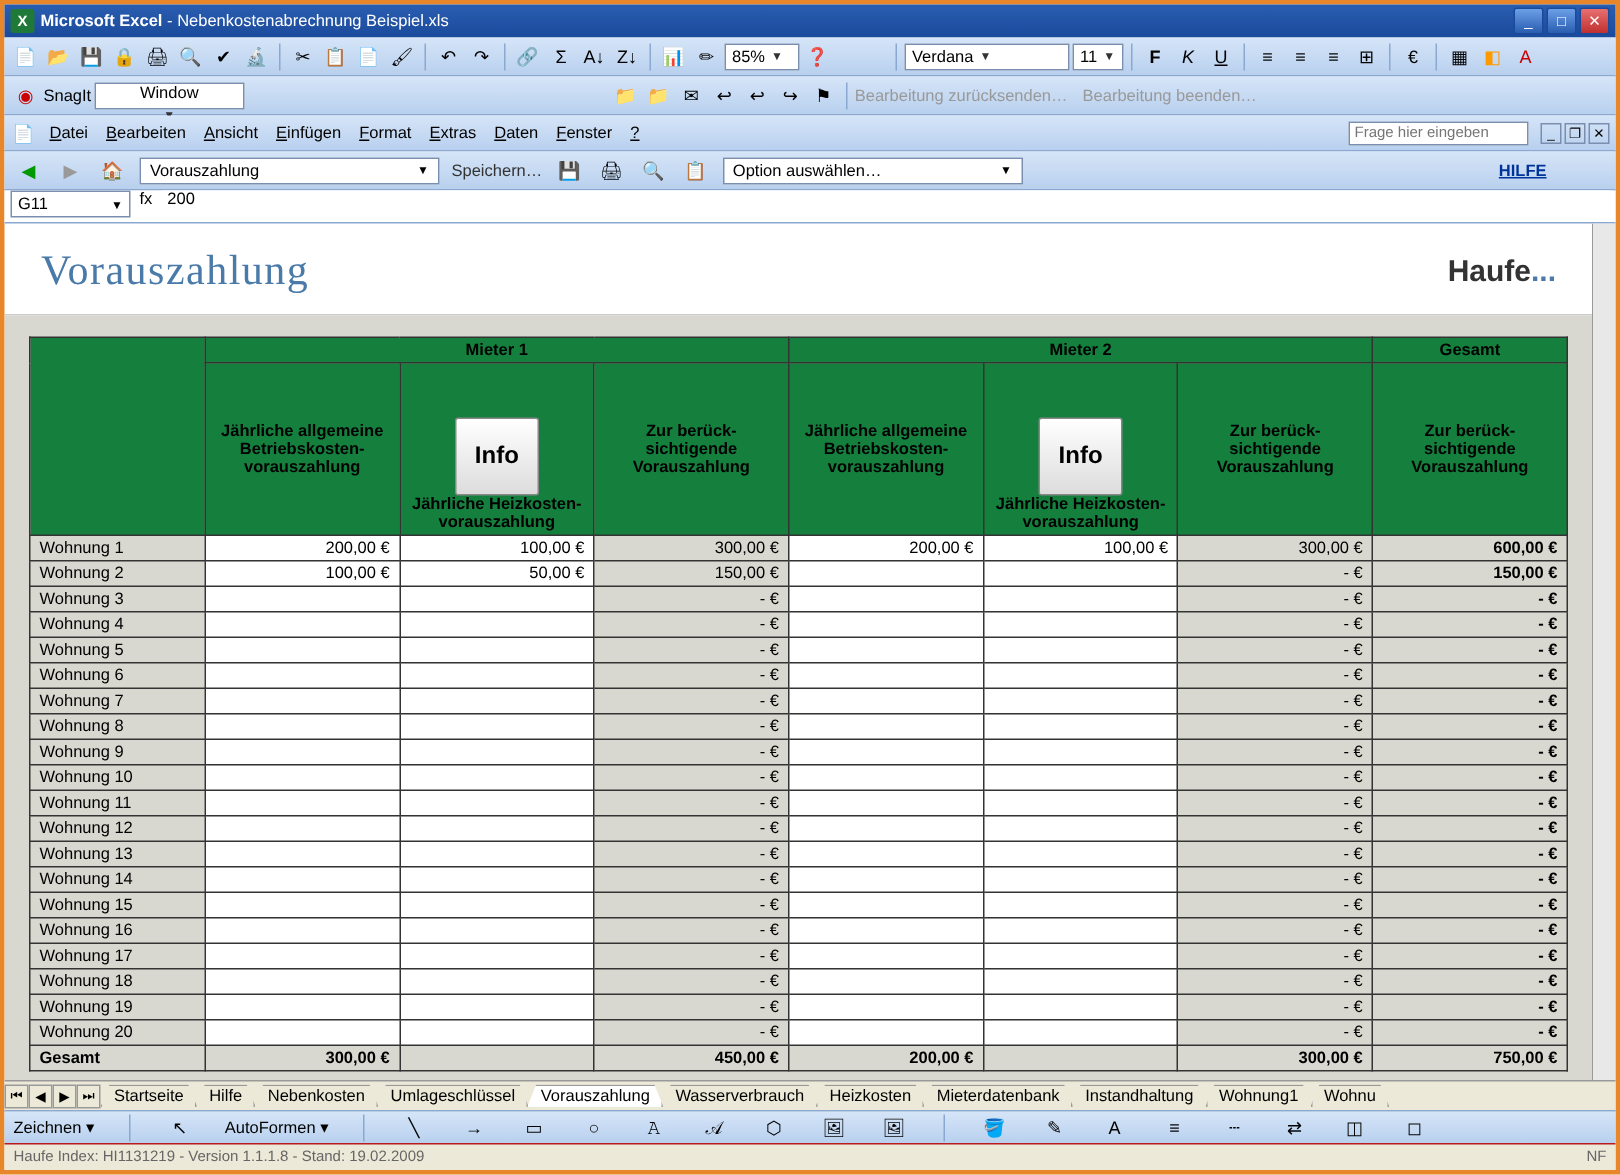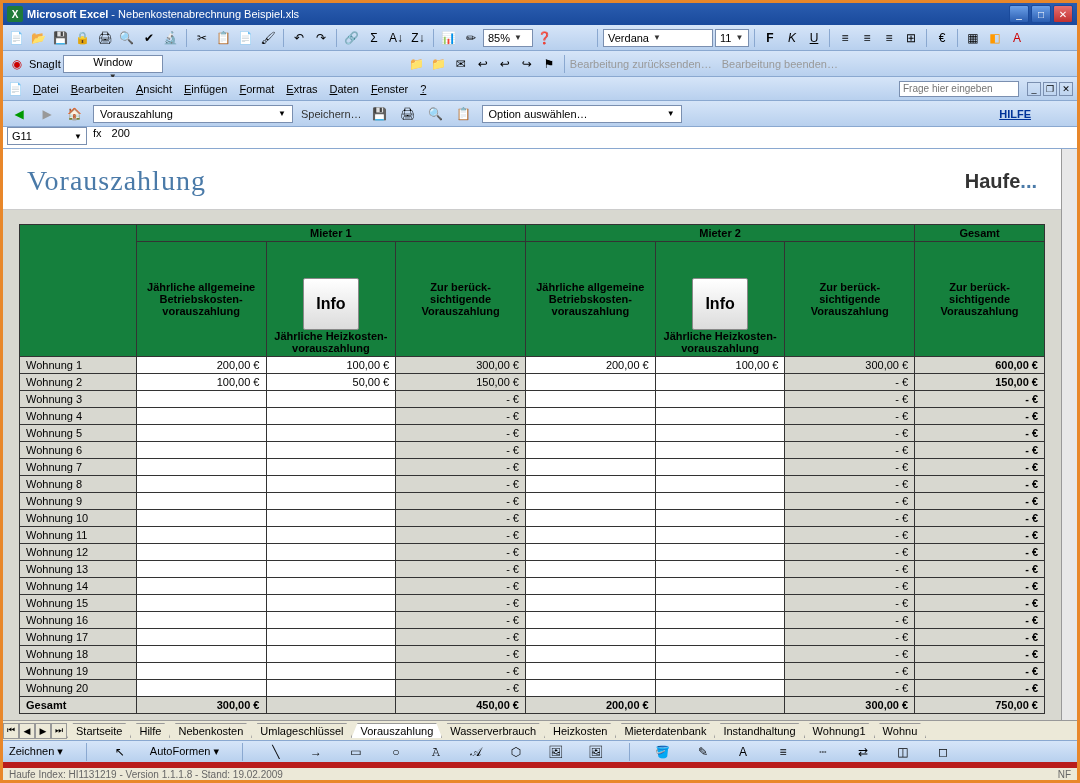--- a/index.html
+++ b/index.html
@@ -71,21 +71,21 @@
 .tabs-nav { display: flex; gap: 0;}
 .tabs-nav .navbtn { width: 16px; height: 16px; border: 1px solid #999; background: #ece9d8; display:flex;align-items:center;justify-content:center;font-size:9px;cursor:pointer;}
 .tabs { display: flex; overflow: hidden; flex: 1;}
 .tab { background: #ece9d8; border: 1px solid #999; border-bottom: none; padding: 1px 8px; margin-right: -1px; cursor: pointer; clip-path: polygon(6px 0, calc(100% - 6px) 0, 100% 100%, 0 100%);}
 .tab.active { background: #fff; font-weight: normal;}
 
 
 .drawtb { background: linear-gradient(to bottom, #d6e5f8, #b8d0ee); height: 22px; display: flex; align-items: center; padding: 0 6px; gap: 20px; border-top: 1px solid #8aa8d0; font-size: 11px;}
 
 
-.statusbar { background: #ece9d8; height: 18px; display: flex; align-items: center; padding: 0 6px; font-size: 10px; color: #666; border-top: 6px solid #b91c1c;}
+.statusbar { background: #ece9d8; height: 18px; display: flex; align-items: center; padding: 0 6px; font-size: 10px; color: #666; border-top: 1px solid #b91c1c;}
 .statusbar .right { margin-left: auto;}
 
 .vscroll { width: 16px; background: #e8e8e8; border-left: 1px solid #999;}
 </style>
 </head>
 <body>
 
 <div class="window">
 
   <div class="titlebar">

